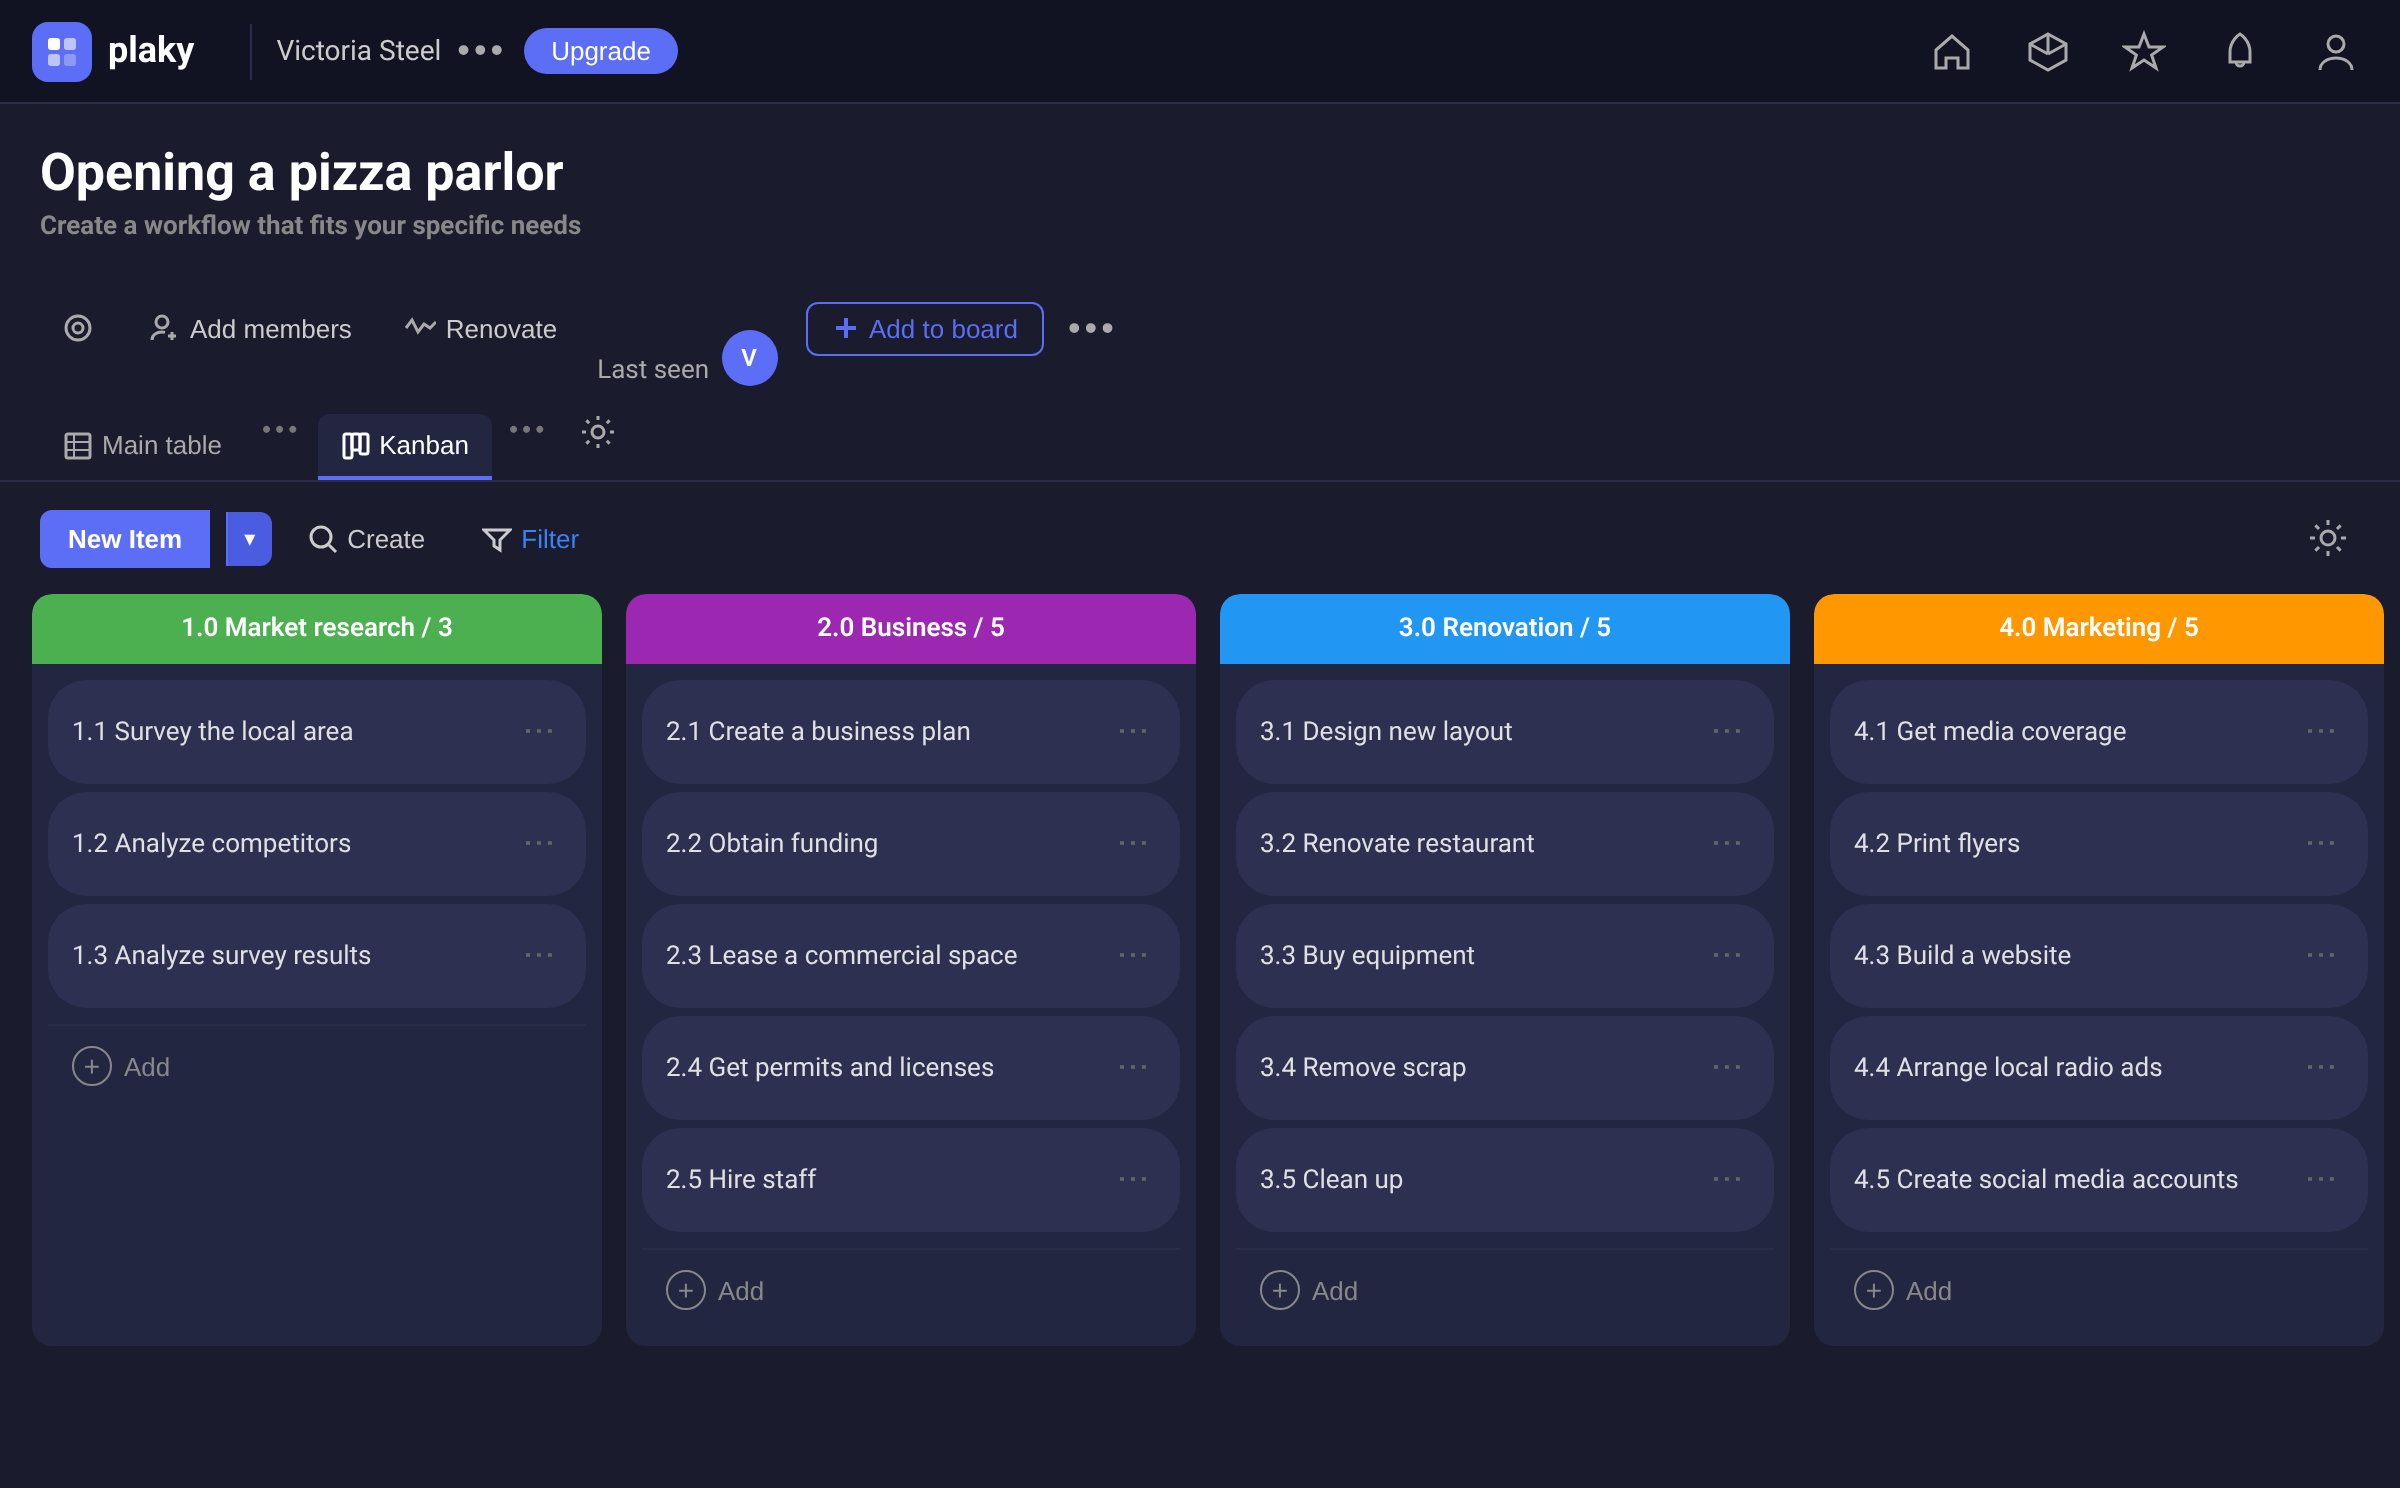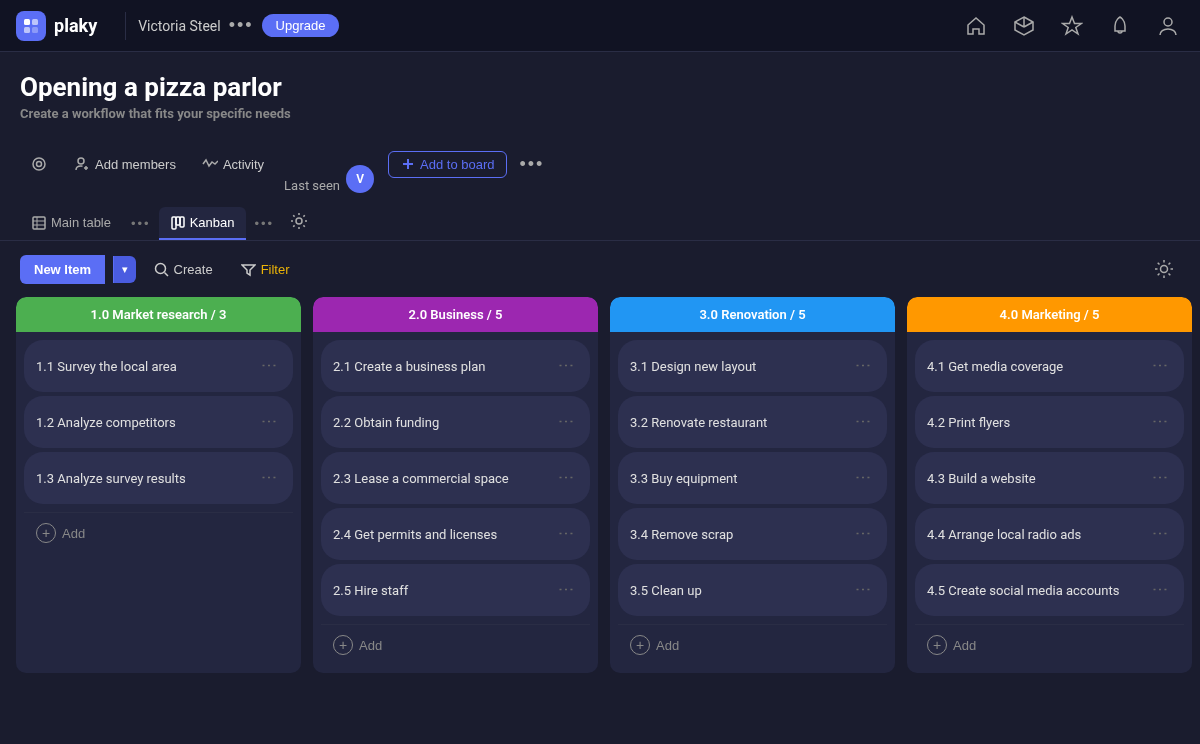--- a/index.html
+++ b/index.html
@@ -168,21 +168,21 @@
       color: #aaa;
       cursor: pointer;
       font-size: 18px;
       letter-spacing: 2px;
       padding: 0 6px;
     }
 
     
     .view-tabs {
       display: flex;
-      align-items: center;
+      align-items: flex-start;
       gap: 4px;
       padding: 0 20px;
       border-bottom: 1px solid #2a2d45;
       padding-bottom: 0;
     }
     .view-tab {
       display: flex;
       align-items: center;
       gap: 5px;
       padding: 8px 12px;
@@ -252,21 +252,21 @@
       font-size: 13px;
       display: flex;
       align-items: center;
       gap: 5px;
       padding: 6px 10px;
       border-radius: 6px;
     }
     .toolbar-filter {
       background: none;
       border: none;
-      color: #eab308;
+      color: #3b82f6;
       cursor: pointer;
       font-size: 13px;
       display: flex;
       align-items: center;
       gap: 5px;
       padding: 6px 10px;
       border-radius: 6px;
     }
     .toolbar-right {
       margin-left: auto;
@@ -450,21 +450,21 @@
         <circle cx="7" cy="5" r="3" stroke="#aaa" stroke-width="1.5" fill="none"></circle>
         <path d="M2 14C2 11.5 4.2 10 7 10C7.5 10 8 10.1 8.5 10.2" stroke="#aaa" stroke-width="1.5" fill="none"></path>
         <path d="M12 10V14M10 12H14" stroke="#aaa" stroke-width="1.5"></path>
       </svg>
       <span>Add members</span>
     </button>
     <button class="header-action-btn">
       <svg width="16" height="16" viewBox="0 0 16 16" fill="none">
         <polyline points="1,8 4,4 7,10 10,6 13,8 16,5" stroke="#aaa" stroke-width="1.5" fill="none"></polyline>
       </svg>
-      <span>Activity</span>
+      <span>Renovate</span>
     </button>
     <div class="last-seen-area">
       <span class="last-seen-label">Last seen</span>
       <div class="avatar-circle">V</div>
     </div>
     <button class="add-to-board-btn">
       <svg width="14" height="14" viewBox="0 0 14 14" fill="none">
         <path d="M7 2V12M2 7H12" stroke="#5b6ef5" stroke-width="2"></path>
       </svg>
       <span>Add to board</span>

